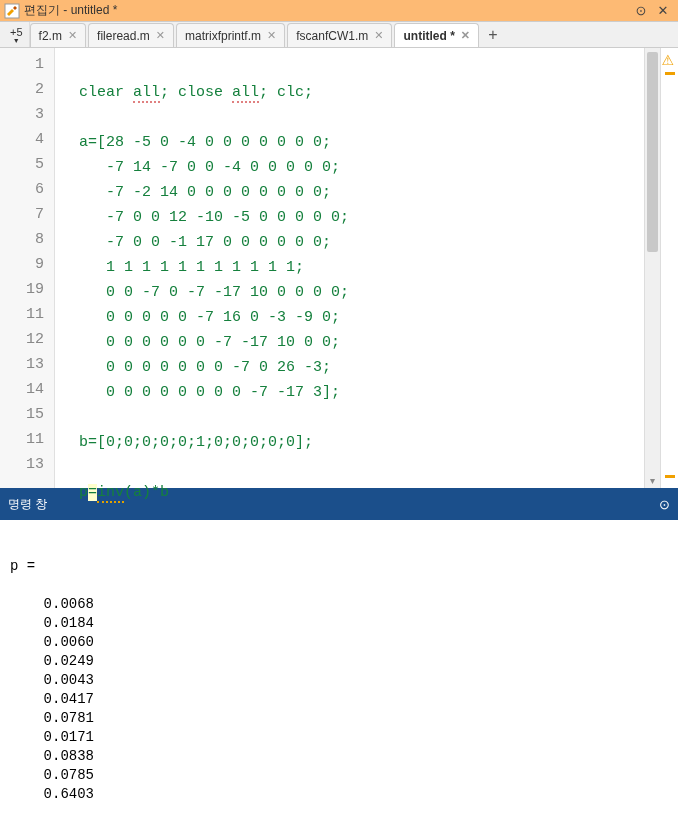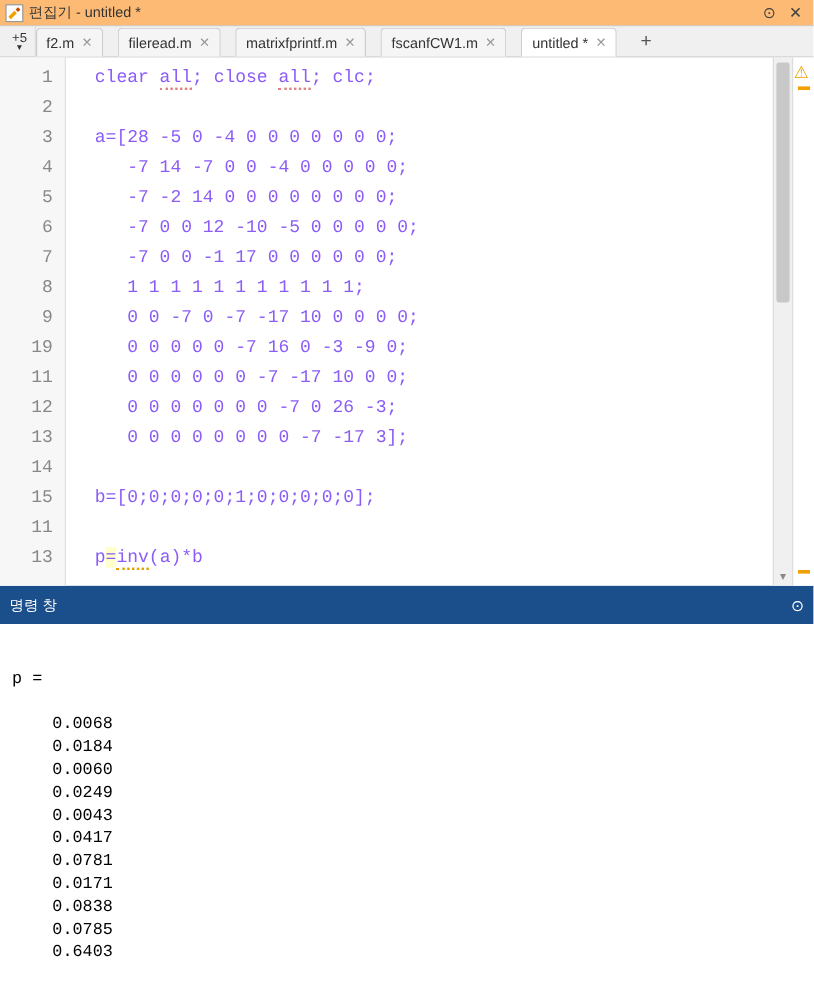--- a/index.html
+++ b/index.html
@@ -62,27 +62,27 @@
       font-size: 7px;
       line-height: 5px;
     }
     .tab {
       display: flex;
       align-items: center;
       height: 24px;
       padding: 0 8px;
       border: 1px solid #ccc;
       border-bottom: none;
-      margin-right: 12px;
+      margin-right: 2px;
       background: #f5f5f5;
       border-radius: 4px 4px 0 0;
       cursor: pointer;
       text-align: right;
     }
-    .tab.active { background: #fff; font-weight: 400; }
+    .tab.active { background: #fff; font-weight: 700; }
     .tab-label { font-size: 12px; color: #333; margin-right: 6px; }
     .tab-close { font-size: 11px; color: #999; cursor: pointer; }
     .tab-add {
       width: 24px;
       height: 24px;
       display: flex;
       align-items: center;
       justify-content: center;
       font-size: 16px;
       color: #555;
@@ -103,23 +103,24 @@
       font-family: Consolas, "Courier New", monospace;
       font-size: 15px;
       color: #888;
     }
     .gutter div { padding: 0 10px; line-height: 25px; height: 25px; }
     .code {
       flex: 1;
       padding: 4px 16px 0 24px;
       font-family: Consolas, "Courier New", monospace;
       font-size: 15px;
-      color: #8b5cf6;
+      color: #15803d;
       white-space: pre;
       line-height: 25px;
+      margin-top: 28px;
     }
     .underline-red {
       border-bottom: 2px dotted #e08080;
     }
     .underline-orange {
       border-bottom: 2px dotted #e0a000;
     }
     .hl-yellow { background: #ffffcc; }
     .vscroll {
       width: 16px;

